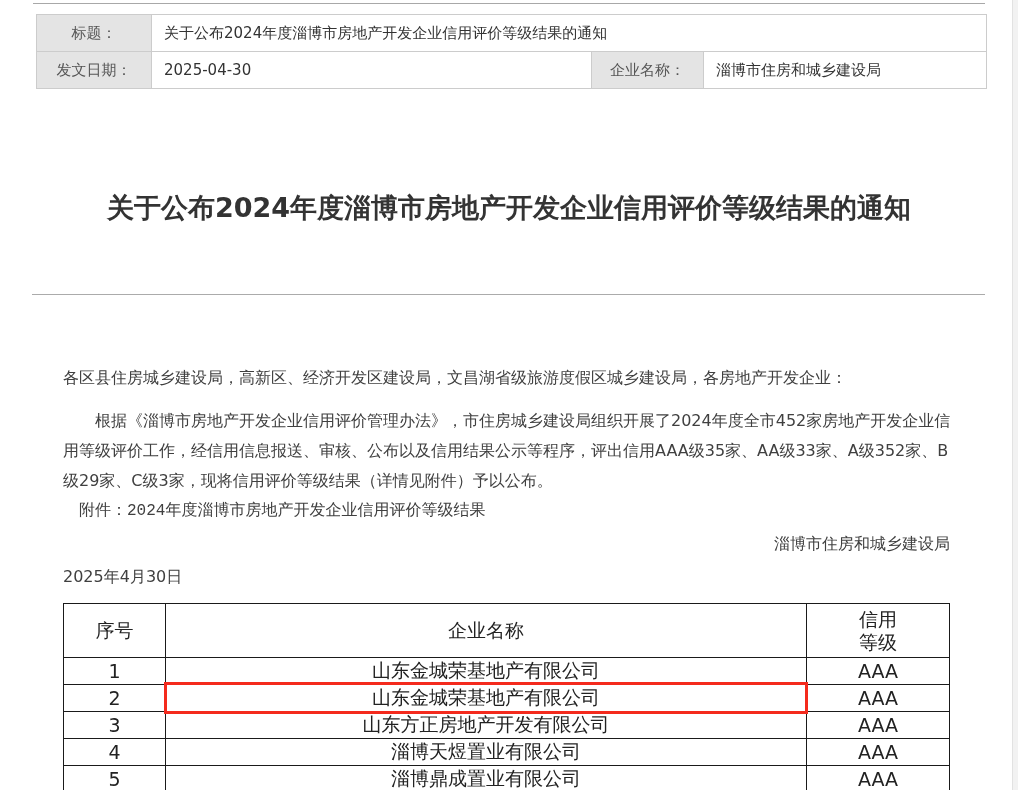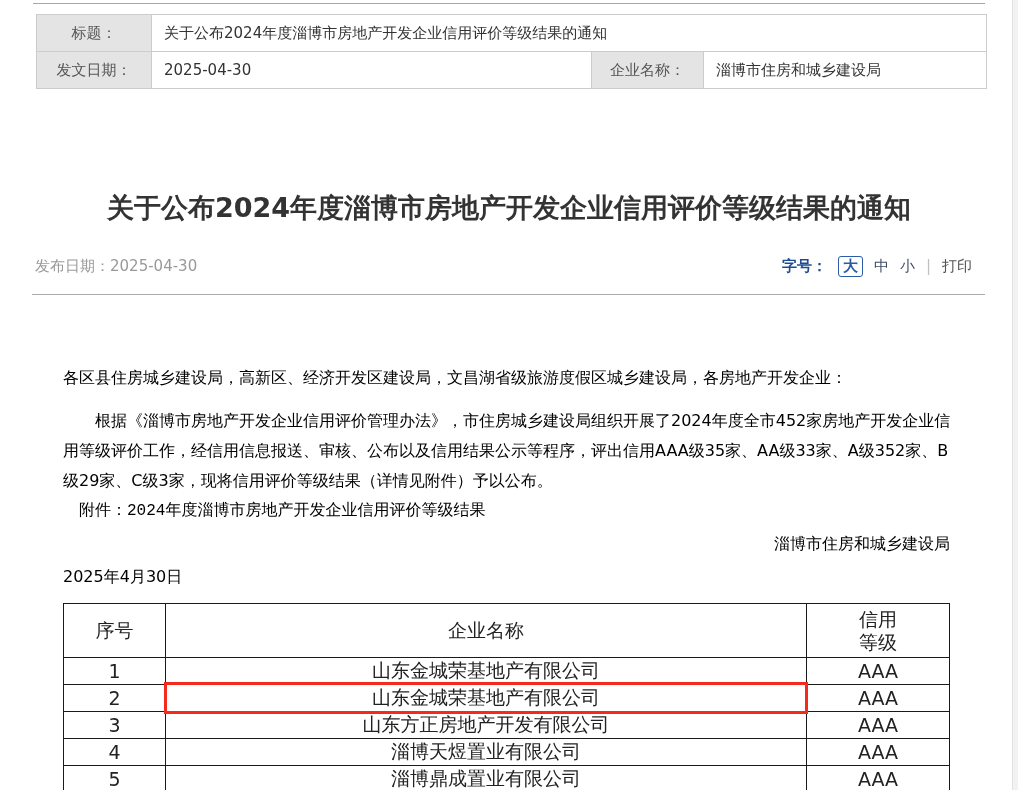--- a/index.html
+++ b/index.html
@@ -42,21 +42,21 @@
   }
   .fs-med, .fs-small { color: #3d4c66; cursor: pointer; }
   .fc-sep { color: #c0c0c0; }
   .print-btn { color: #555555; cursor: pointer; }
 
   .divider { position: absolute; left: 32px; top: 294px; width: 953px; height: 1px; background: #ababab; }
 
   
   .article-body {
     position: absolute; left: 63px; top: 363px; width: 892px;
-    font-size: 16px; color: #000000; line-height: 30px;
+    font-size: 16px; color: #404040; line-height: 30px;
   }
   .article-body p { margin: 0; }
   .p-main { margin-top: 13px !important; text-indent: 2em; }
   .p-attach { text-indent: 1em; font-family: Liberation Mono, monospace; }
   .sig-agency { margin-top: 3px !important; text-align: right; padding-right: 5px; }
   .sig-date { margin-top: 3px !important; padding-right: 12px; }
 
   
   .result-table {
     position: absolute; left: 63px; top: 603px; width: 886px;
@@ -101,31 +101,20 @@
       <td class="lbl">发文日期：</td>
       <td class="val">2025-04-30</td>
       <td class="lbl">企业名称：</td>
       <td class="val">淄博市住房和城乡建设局</td>
     </tr>
   </tbody>
     </table>
 
   <h1 class="article-title">关于公布2024年度淄博市房地产开发企业信用评价等级结果的通知</h1>
 
-  <div class="pub-row">
-    <span class="pub-date"><span>发布日期：</span><span>2025-04-30</span></span>
-    <span class="font-controls">
-      <span class="fs-label">字号：</span>
-      <span class="fs-large">大</span>
-      <span class="fs-med">中</span>
-      <span class="fs-small">小</span>
-      <span class="fc-sep">|</span>
-      <span class="print-btn">打印</span>
-    </span>
-  </div>
 
   <div class="divider"></div>
 
   <div class="article-body">
     <p class="p-salutation">各区县住房城乡建设局，高新区、经济开发区建设局，文昌湖省级旅游度假区城乡建设局，各房地产开发企业：</p>
     <p class="p-main">根据《淄博市房地产开发企业信用评价管理办法》，市住房城乡建设局组织开展了2024年度全市452家房地产开发企业信用等级评价工作，经信用信息报送、审核、公布以及信用结果公示等程序，评出信用AAA级35家、AA级33家、A级352家、B级29家、C级3家，现将信用评价等级结果（详情见附件）予以公布。</p>
     <p class="p-attach">附件：2024年度淄博市房地产开发企业信用评价等级结果</p>
     <p class="sig-agency">淄博市住房和城乡建设局</p>
     <p class="sig-date">2025年4月30日</p>
   </div>

